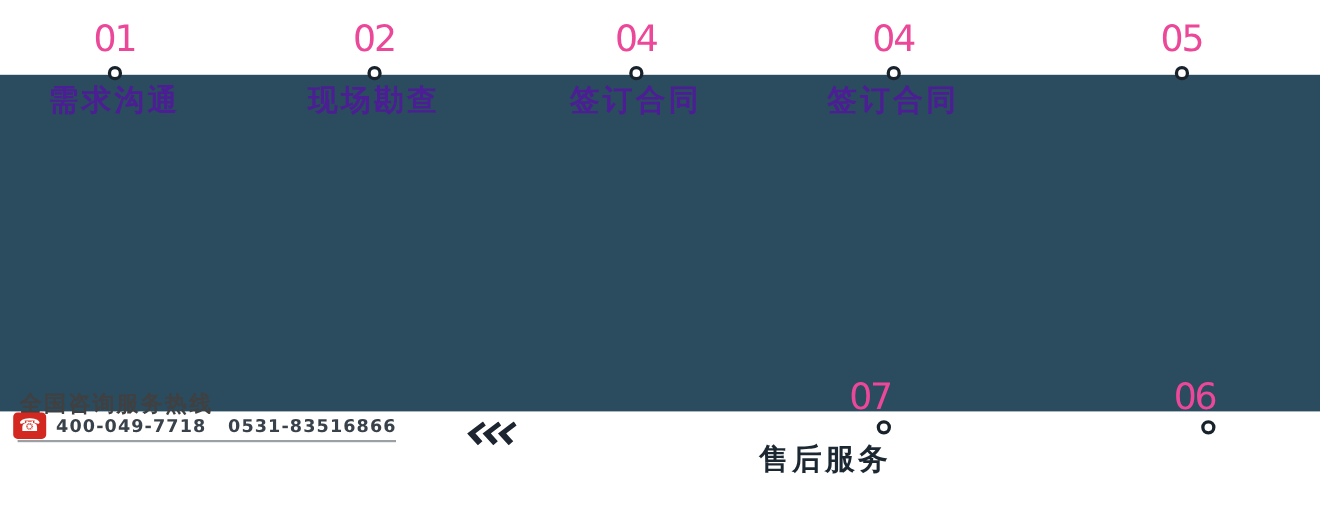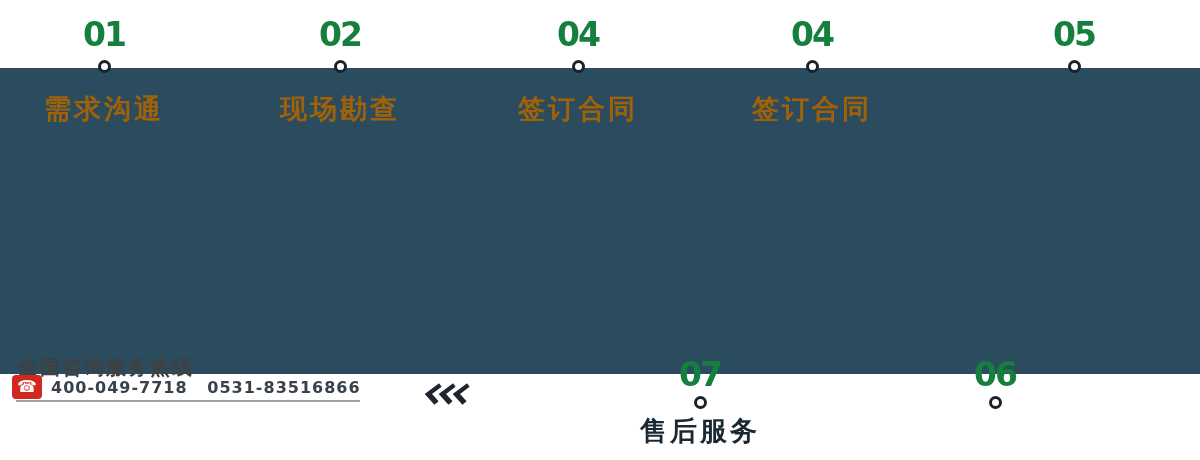--- a/index.html
+++ b/index.html
@@ -18,42 +18,41 @@
   }
   .step {
     position: absolute;
     width: 220px;
     display: flex;
     flex-direction: column;
     align-items: center;
   }
   .step .num {
     font-size: 33px;
-    font-weight: bold;
-    color: #15803d;
+    font-weight: normal;
+    color: #ec4899;
     letter-spacing: -2px;
     line-height: 38px;
   }
   .step .dot {
     width: 13px; height: 13px;
     border: 3px solid #18222b;
     border-radius: 50%;
     background: #ffffff;
     margin-top: 6px;
   }
   .step .label {
     font-size: 27px;
     font-weight: bold;
     letter-spacing: 3px;
-    color: #a16207;
-    margin-top: 18px;
+    color: #4c1d95;
     white-space: nowrap;
   }
   .step.top { top: 16px; }
-  .step.bottom { top: 356px; }
+  .step.bottom { top: 342px; align-items: flex-end; }
   .step.bottom .dot { margin-top: 2px; }
   .step.bottom .label { margin-top: 4px; color: #1b2731; }
 
   .hotline-title {
     position: absolute;
     left: 18px; top: 354px;
     font-size: 20px;
     font-weight: bold;
     letter-spacing: 2px;
     color: #404040;

